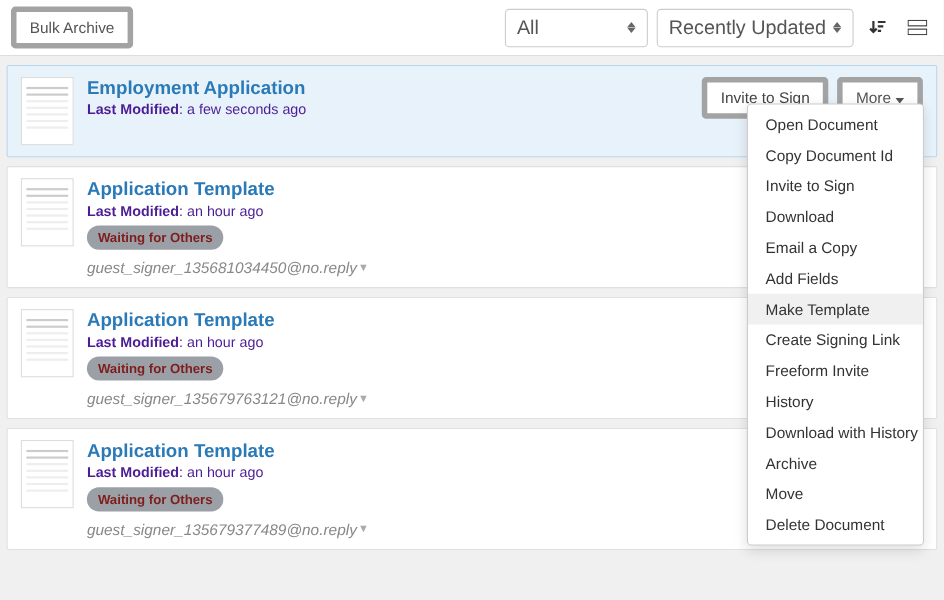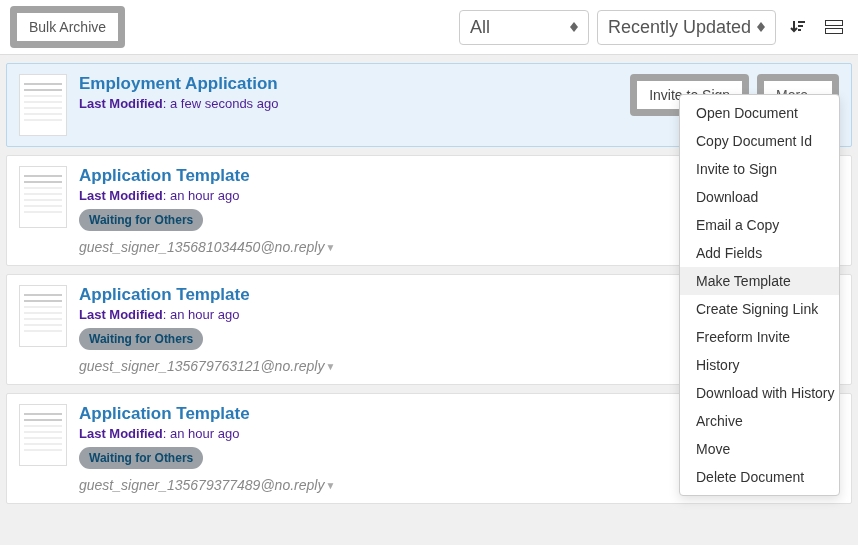--- a/index.html
+++ b/index.html
@@ -15,21 +15,21 @@
 }
 .toolbar {
   display: flex;
   align-items: center;
   padding: 6px 10px;
   background: #fff;
   border-bottom: 1px solid #ddd;
   gap: 8px;
 }
 .btn {
-  border: 7px solid #a3a3a3;
+  border: 5px solid #a3a3a3;
   background: #fff;
   border-radius: 4px;
   padding: 6px 12px;
   font-size: 14px;
   color: #555;
   cursor: pointer;
   display: inline-flex;
   align-items: center;
   white-space: nowrap;
 }
@@ -102,21 +102,21 @@
   color: #2a7ab8;
   font-weight: 700;
   font-size: 17px;
   margin-bottom: 2px;
 }
 .doc-meta { font-size: 13px; color: #4c1d95; margin-bottom: 6px; }
 .doc-meta .label { font-weight: 700; }
 .badge {
   display: inline-block;
   background: #9aa0a6;
-  color: #0c4a6e;
+  color: #7f1d1d;
   font-size: 12px;
   font-weight: 600;
   padding: 4px 10px;
   border-radius: 12px;
   margin-bottom: 8px;
 }
 .signer {
   font-style: italic;
   color: #888;
   font-size: 14px;

